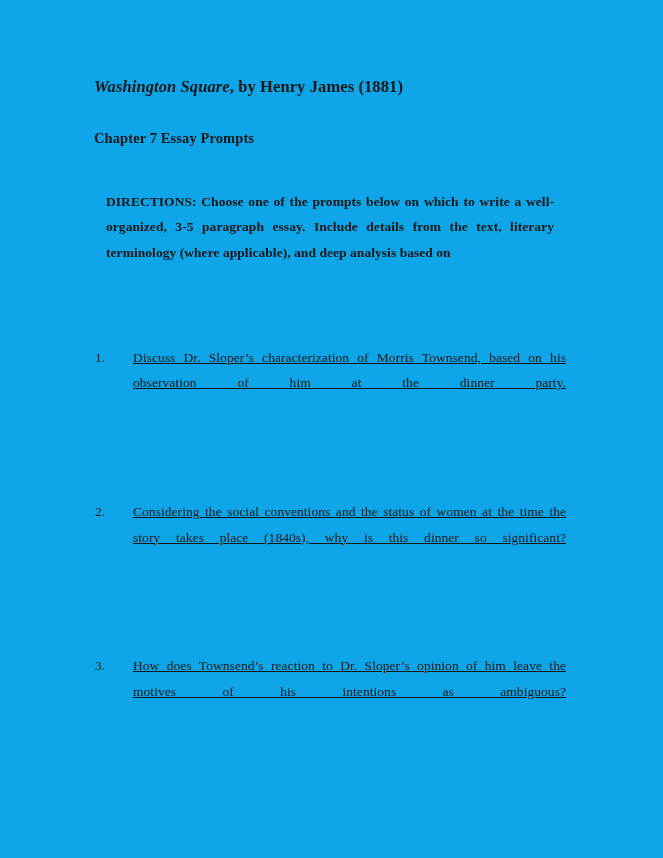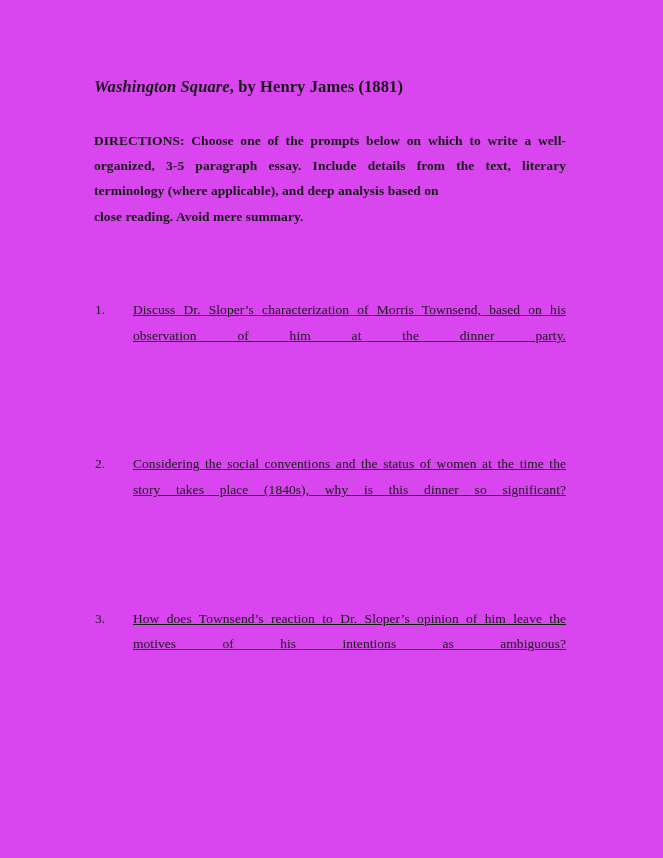--- a/index.html
+++ b/index.html
@@ -5,21 +5,21 @@
   html, body {
     margin: 0;
     padding: 0;
     background: #ffffff;
   }
 
   .page {
     position: relative;
     width: 663px;
     height: 858px;
-    background: #d946ef;
+    background: #0ea5e9;
     overflow: hidden;
     font-family: "Liberation Serif", "DejaVu Serif", serif;
     color: #171717;
     -webkit-font-smoothing: antialiased;
   }
 
   .content {
     position: absolute;
     left: 94px;
     top: 0;
@@ -47,21 +47,21 @@
     margin: 0;
     padding-top: 31px;
     font-size: 14.5px;
     font-weight: bold;
     line-height: 1.25;
     letter-spacing: 0.1px;
   }
 
   
   .directions {
-    margin: 0;
+    margin: 12px;
     padding-top: 30px;
     font-size: 13.5px;
     font-weight: bold;
     line-height: 25.4px;
     text-align: justify;
     text-justify: inter-word;
     letter-spacing: 0.05px;
   }
   .directions .last-line {
     display: block;
@@ -111,22 +111,23 @@
   .gap-between-items { height: 78px; }
 </style>
 </head>
 <body>
 
 <div class="page">
   <div class="content">
 
     <h1 class="doc-title"><span class="work-title">Washington Square</span><span class="title-rest">, by Henry James (1881)</span></h1>
 
+    <h2 class="doc-subtitle">Chapter 7 Essay Prompts</h2>
 
-    <p class="directions"><span>DIRECTIONS:</span><span>  Choose one of the prompts below on which to write a well-organized, 3-5 paragraph essay.  Include details from the text, literary terminology (where applicable), and deep analysis based on</span><span class="last-line">close reading.  Avoid mere summary.</span></p>
+    <p class="directions"><span>DIRECTIONS:</span><span>  Choose one of the prompts below on which to write a well-organized, 3-5 paragraph essay.  Include details from the text, literary terminology (where applicable), and deep analysis based on</span></p>
 
     <div class="gap-before-list"></div>
 
     <ol class="prompt-list">
 
       <li class="prompt-item">
         <span class="marker">1.</span>
         <span class="prompt-text">Discuss Dr. Sloper’s characterization of Morris Townsend, based on his observation of him at the dinner party.</span>
       </li>
 

